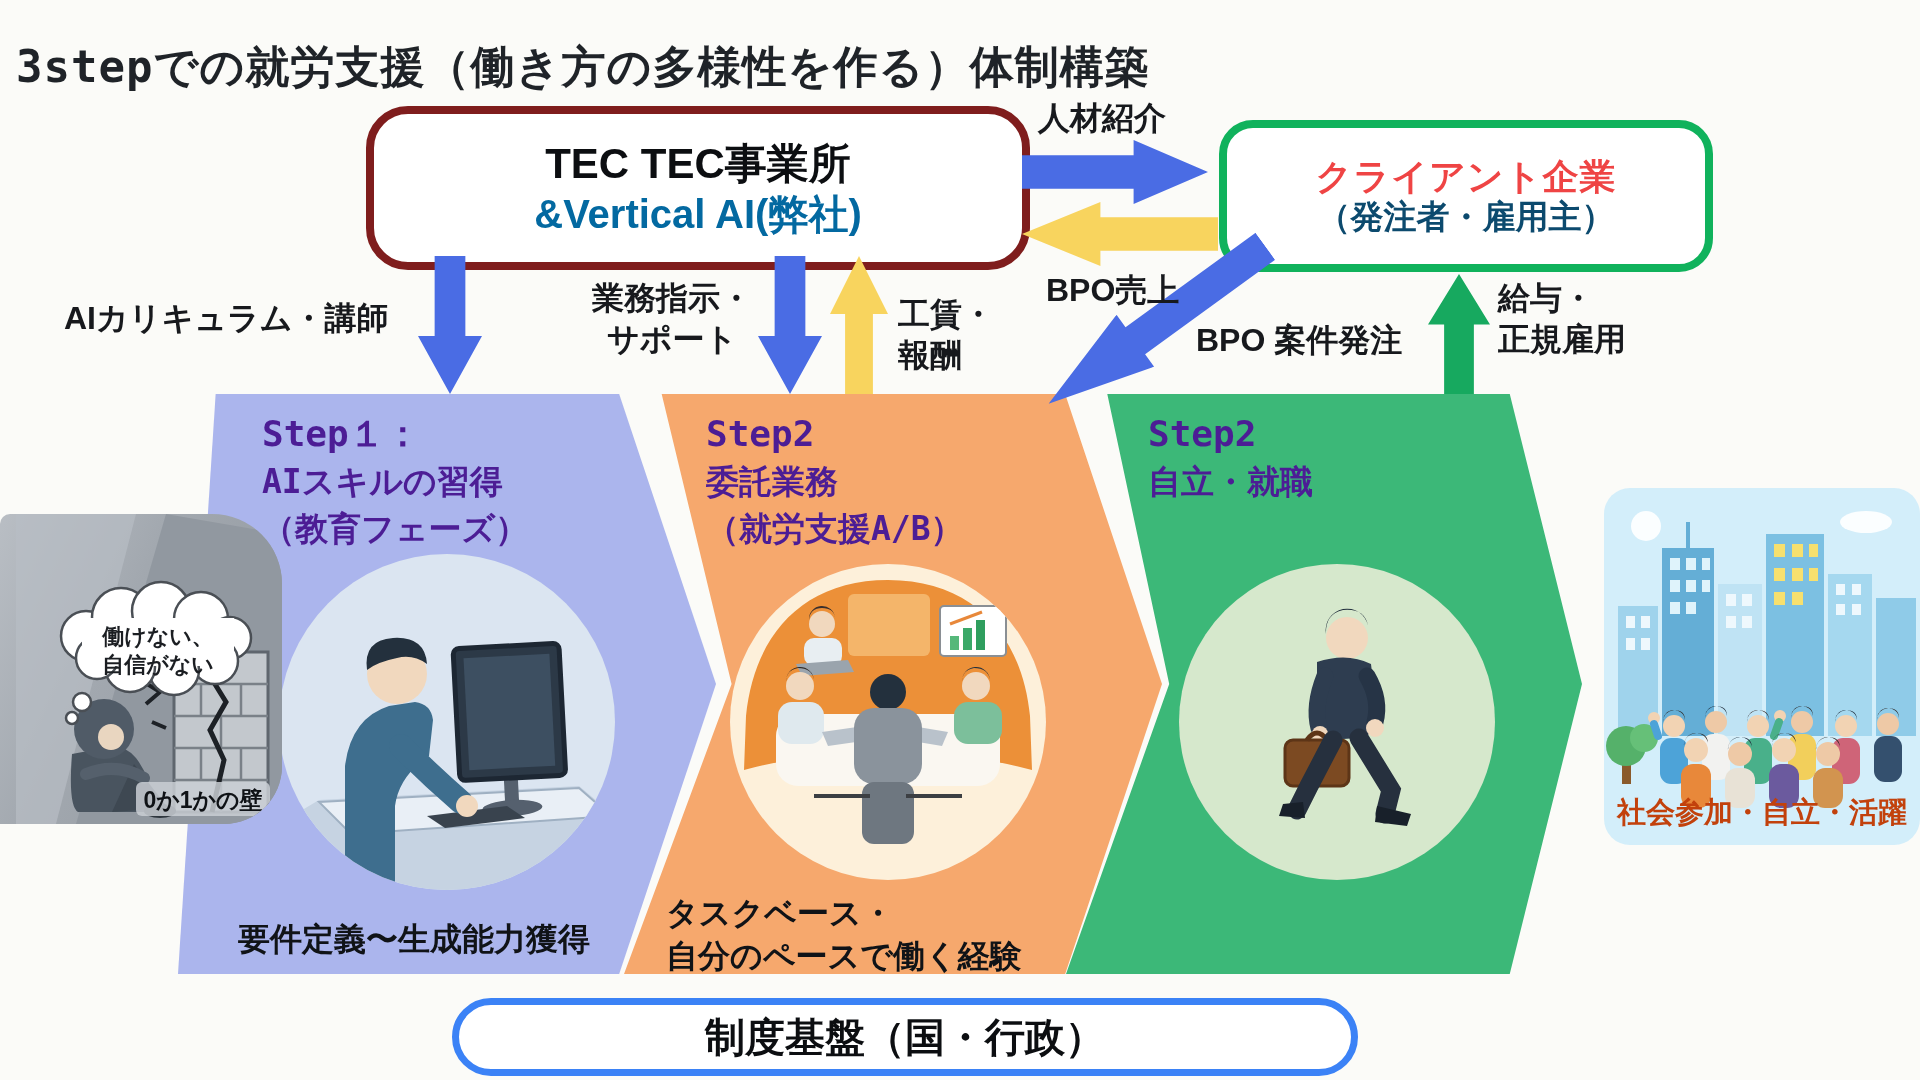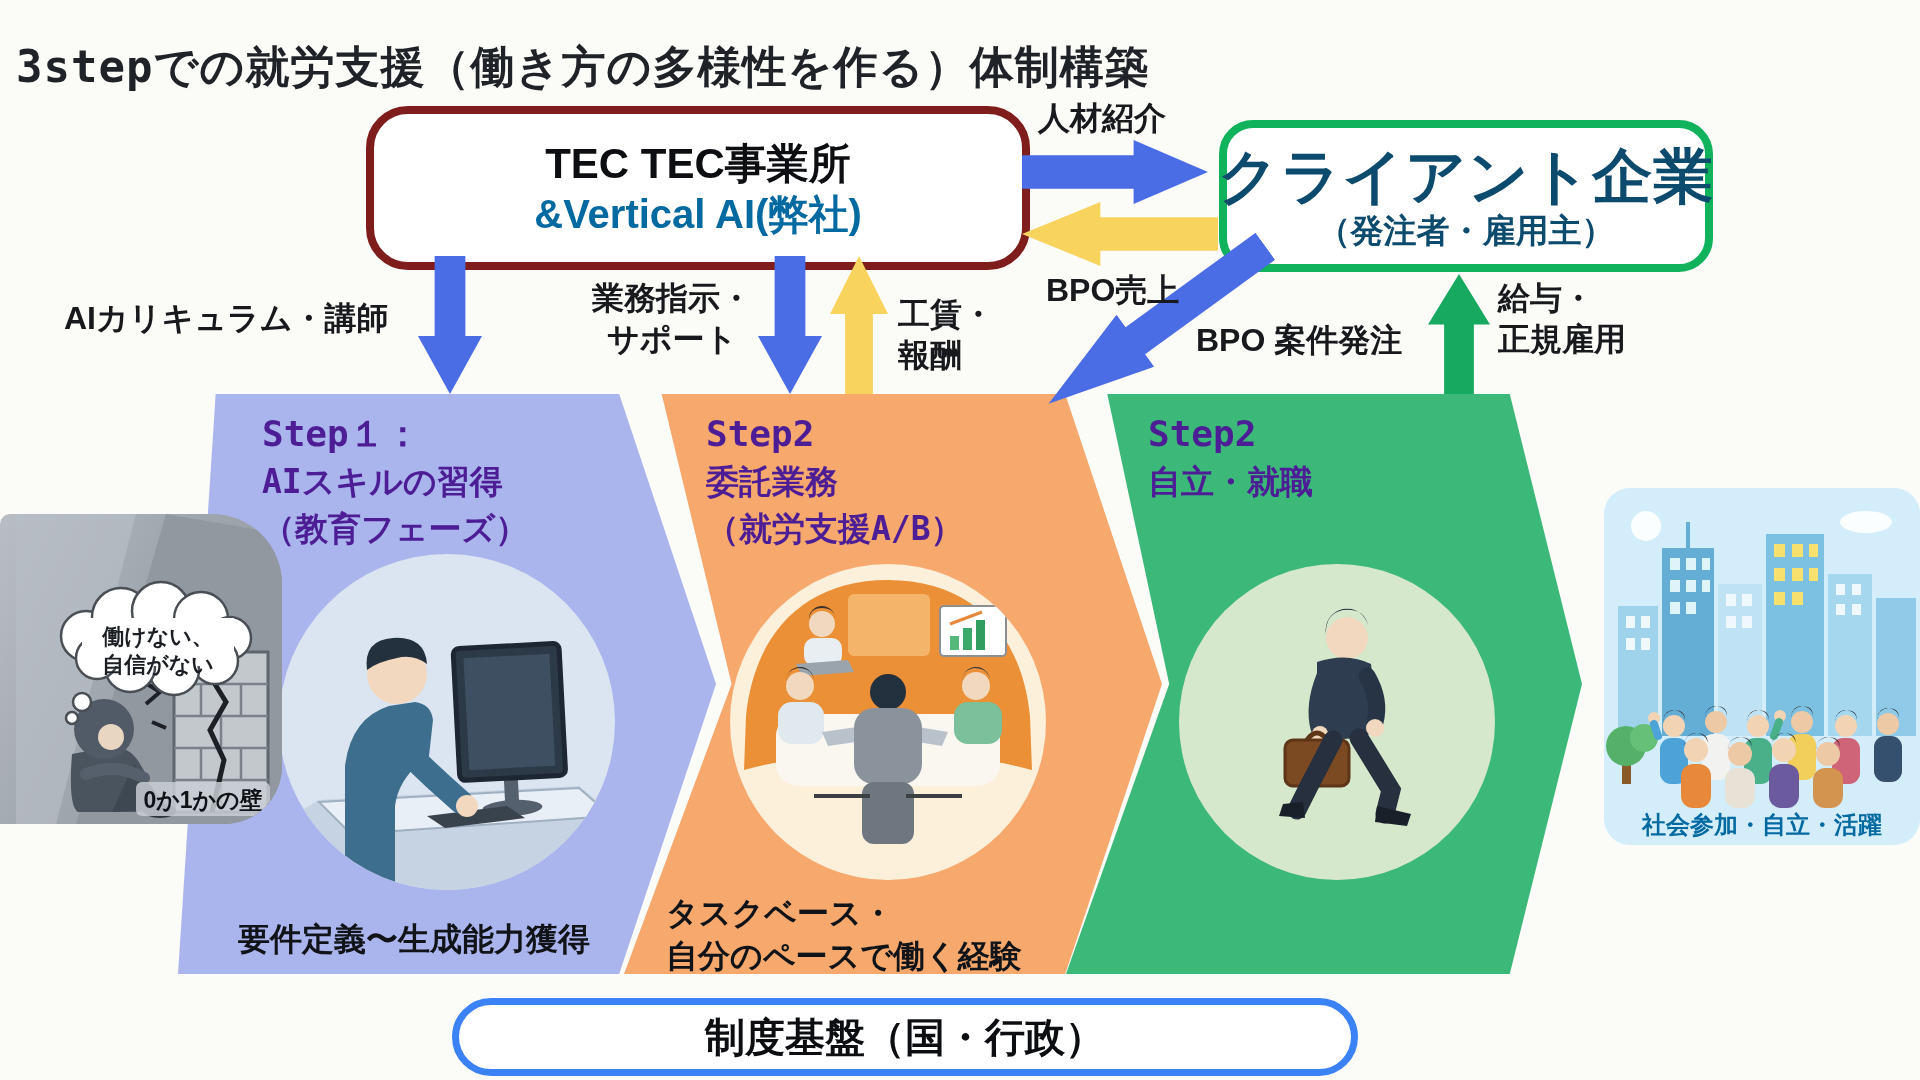--- a/index.html
+++ b/index.html
@@ -16,21 +16,21 @@
     font-family:"DejaVu Sans Mono","Liberation Sans",sans-serif;
     margin-top:24px;
   }
   
   .rbox{background:#ffffff;display:flex;flex-direction:column;justify-content:center;
         align-items:center;text-align:center;z-index:4;}
   .tec-box{left:366px;top:106px;width:648px;height:148px;border:8px solid #7f1d1d;border-radius:42px;}
   .tec-box .l1{font-size:42px;line-height:1.25;color:#0c0e11;}
   .tec-box .l2{font-size:40px;line-height:1.2;color:#0369a1;}
   .client-box{left:1219px;top:120px;width:478px;height:136px;border:8px solid #10b25c;border-radius:34px;}
-  .client-box .l1{font-size:60px;line-height:1.15;letter-spacing:1px;color:#0c4a6e;}
+  .client-box .l1{font-size:36px;line-height:1.15;letter-spacing:1px;color:#ef4444;}
   .client-box .l2{font-size:33px;line-height:1.2;color:#0c4a6e;}
   .foundation-box{left:452px;top:998px;width:892px;height:64px;border:7px solid #3b82f6;border-radius:44px;z-index:6;}
   .foundation-box .l1{font-size:40px;color:#0c0e11;}
   
   .arrow{z-index:5;}
   .a-blue{background:#4a6ce4;}
   .a-yellow{background:#f8d45e;}
   .a-green{background:#17a95f;}
   .a-right{clip-path:polygon(0 24%,60% 24%,60% 0,100% 50%,60% 100%,60% 76%,0 76%);}
   .a-left{clip-path:polygon(100% 24%,40% 24%,40% 0,0 50%,40% 100%,40% 76%,100% 76%);}
@@ -62,21 +62,21 @@
   .caption{font-size:32px;color:#101317;z-index:3;line-height:1.35;}
   .cap1{left:238px;top:918px;}
   .cap2{left:666px;top:892px;}
   .cap3{left:1136px;top:914px;}
   
   .left-illust{left:0;top:514px;width:266px;height:310px;z-index:3;
                border-radius:10px 70px 58px 0;overflow:hidden;
                background:linear-gradient(115deg,#b9bec4 0%,#a2a8af 40%,#8f969e 100%);padding-left:16px;}
   .right-illust{left:1604px;top:488px;width:316px;height:357px;z-index:3;
                 border-radius:26px;overflow:hidden;background:#d3eefa;}
-  .right-caption{left:0;bottom:4px;width:100%;text-align:center;font-size:24px;color:#0369a1;position:absolute;}
+  .right-caption{left:0;bottom:12px;width:100%;text-align:center;font-size:29px;color:#c2410c;position:absolute;}
   svg text{font-family:"Liberation Sans","DejaVu Sans",sans-serif;font-weight:700;}
 </style>
 </head>
 <body>
 
 <div id="canvas">
 
   <div class="abs page-title nowrap">3stepでの就労支援（働き方の多様性を作る）体制構築</div>
 
   <div class="abs step step1"></div>

